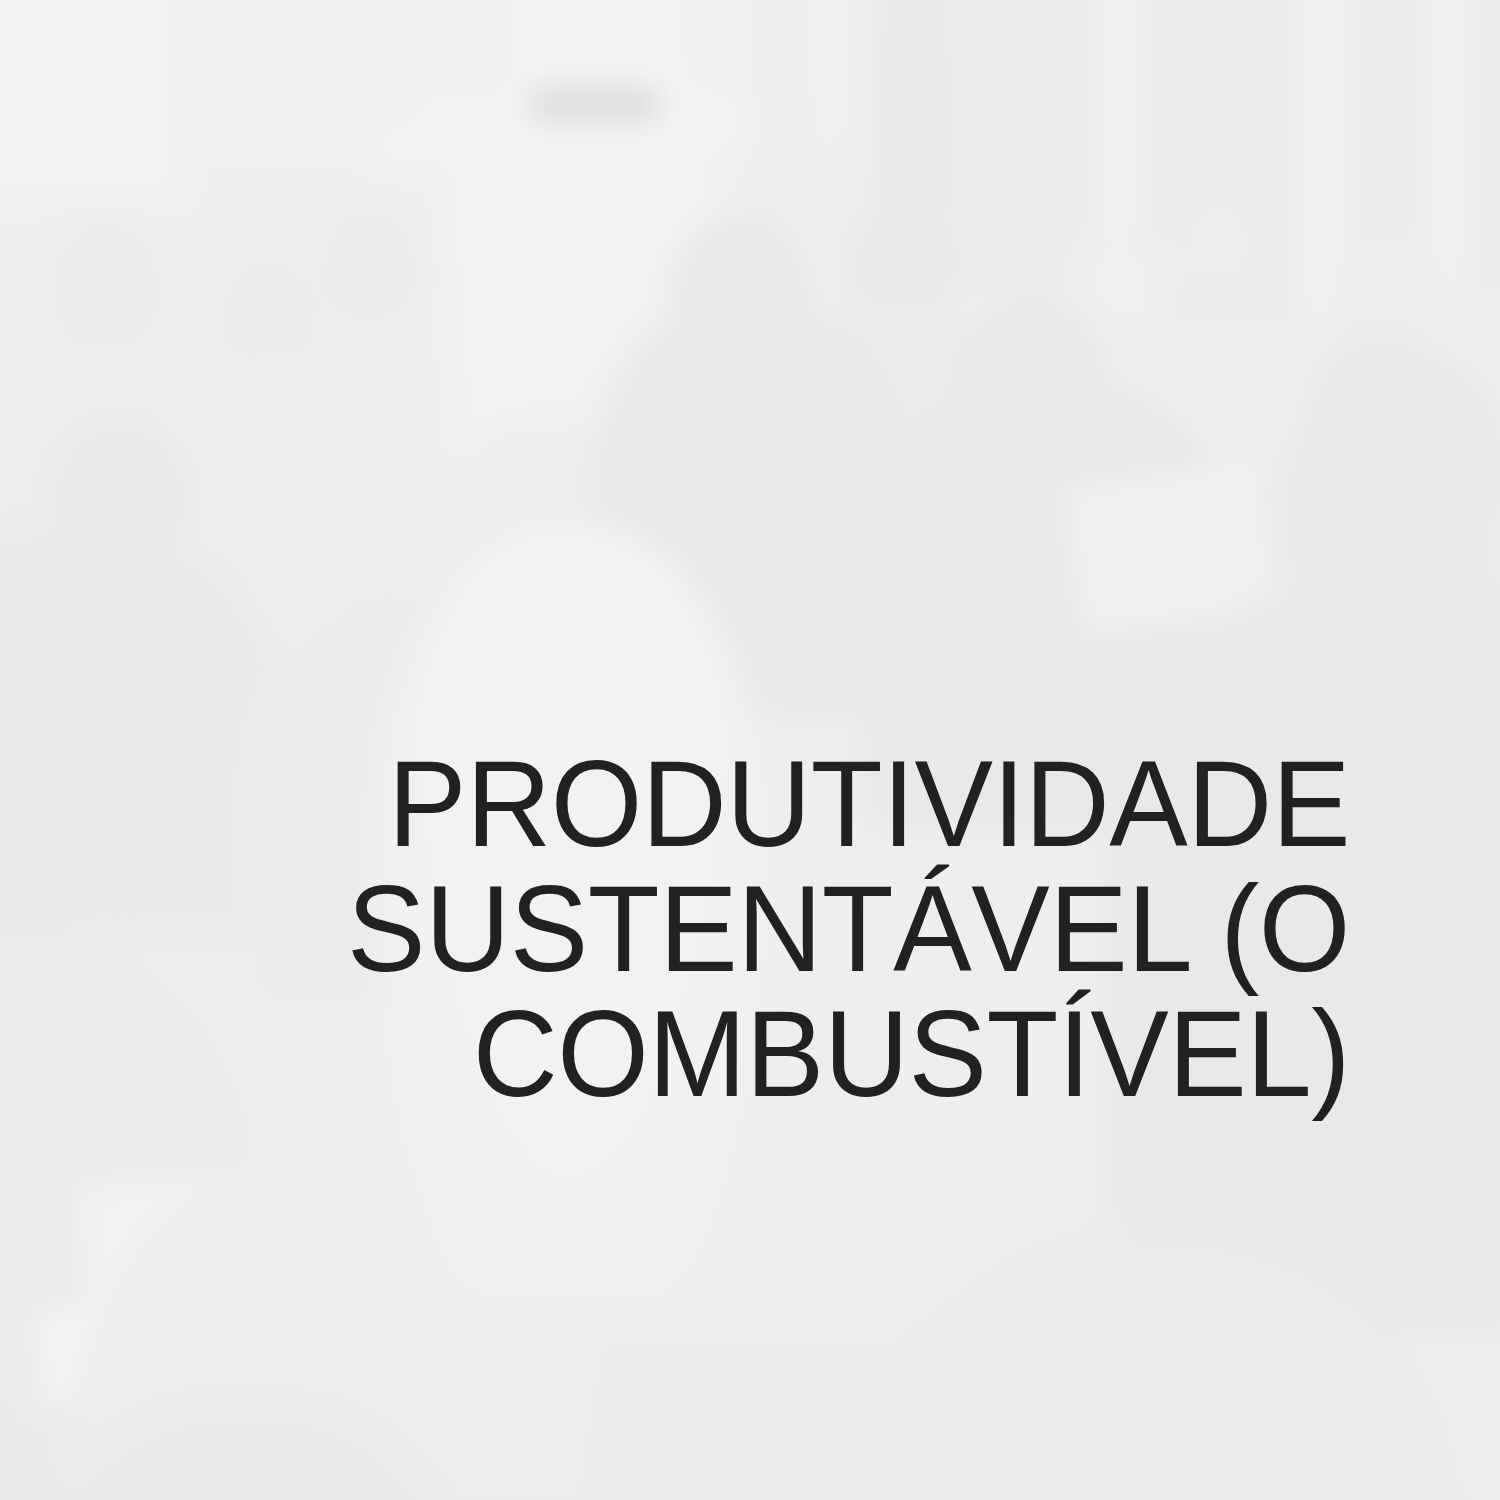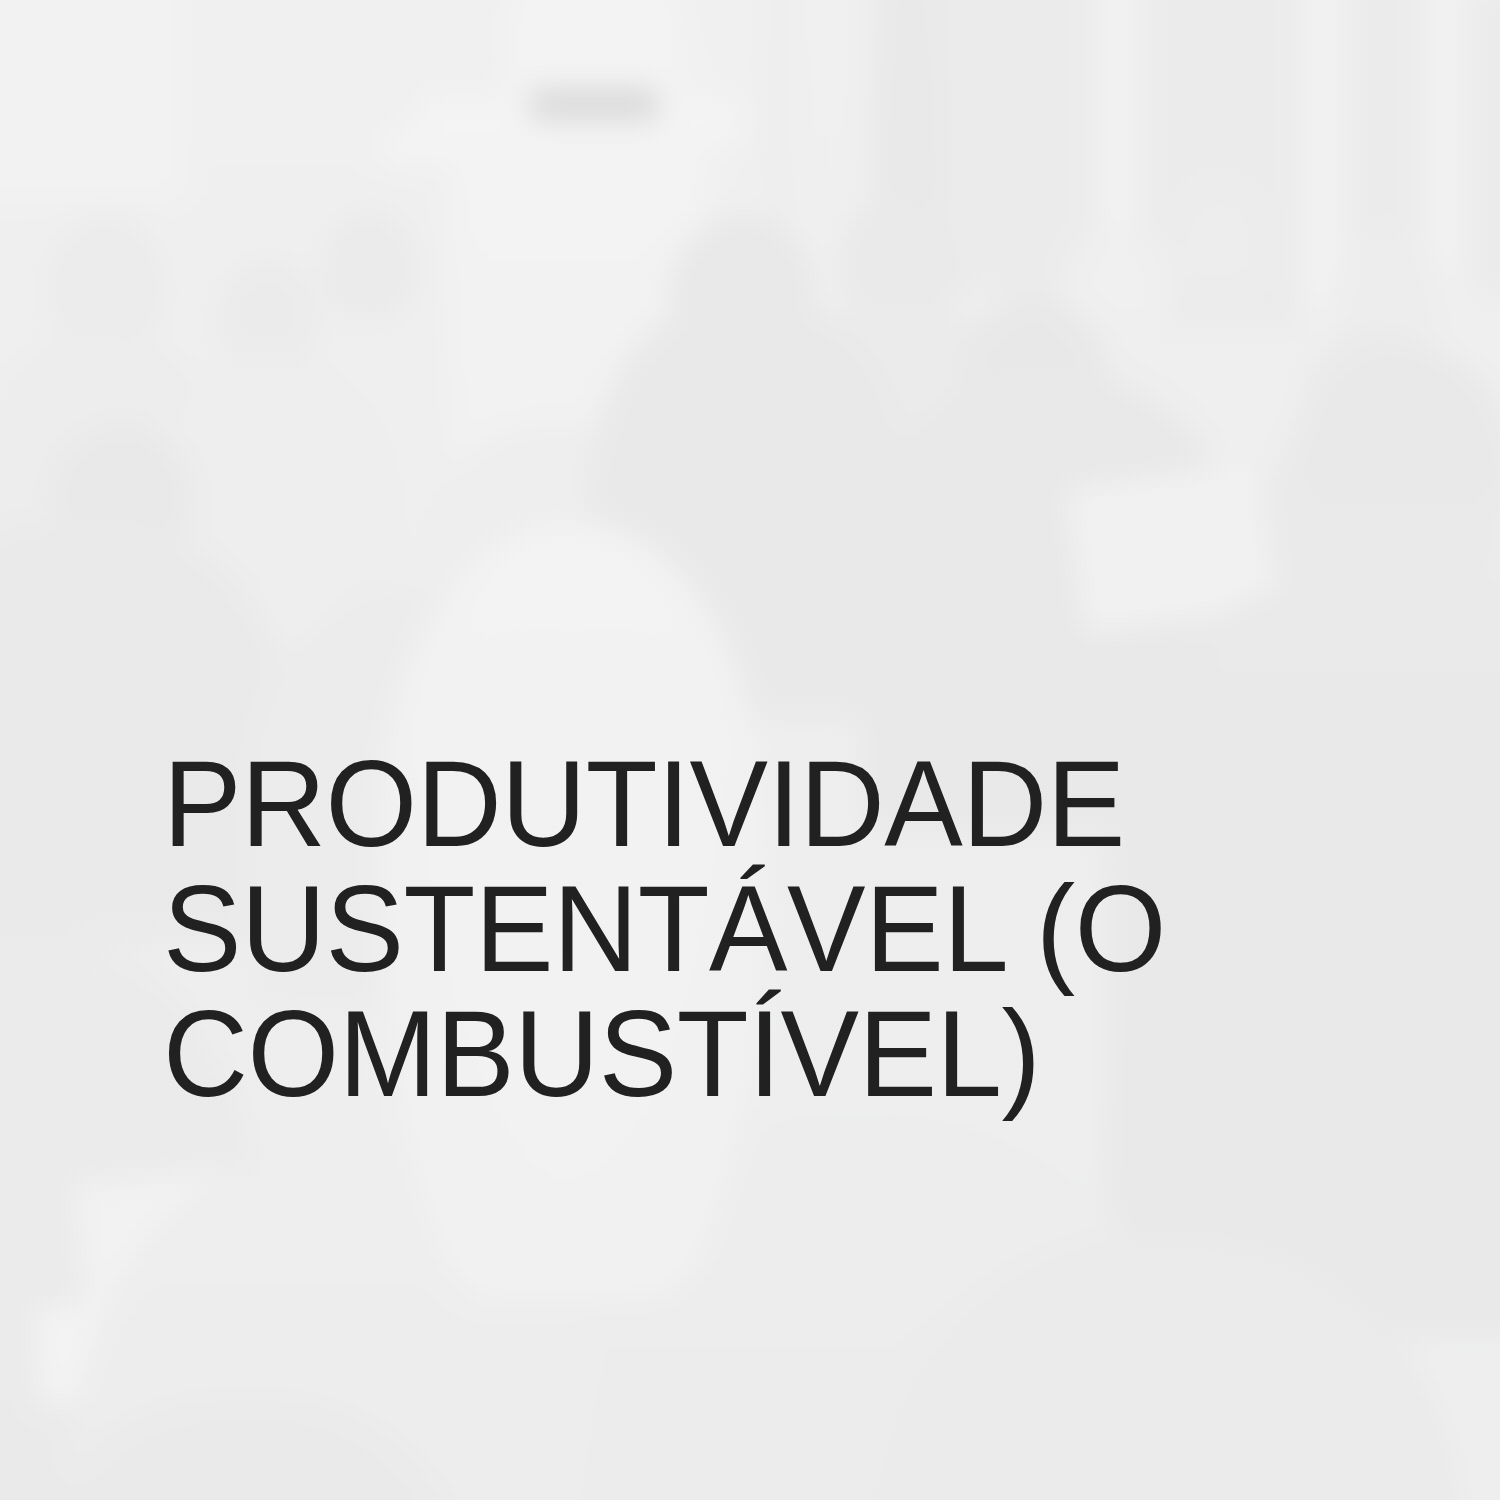--- a/index.html
+++ b/index.html
@@ -230,20 +230,21 @@
       repeating-linear-gradient(0deg,   rgba(0,0,0,.055) 0 1px, rgba(255,255,255,0) 1px 2px),
       repeating-linear-gradient(90deg,  rgba(0,0,0,.045) 0 1px, rgba(255,255,255,0) 1px 2px);
   }
 
   
   #headline {
     position: absolute;
     left: 163px;
     top: 742px;
     width: 1230px;
+    text-align: right;
   }
   #headline .line {
     display: block;
     color: #212121;
     font-size: 122px;
     line-height: 125px;
     font-weight: 400;
     letter-spacing: -0.5px;
     white-space: nowrap;
     transform: scaleX(0.965);

